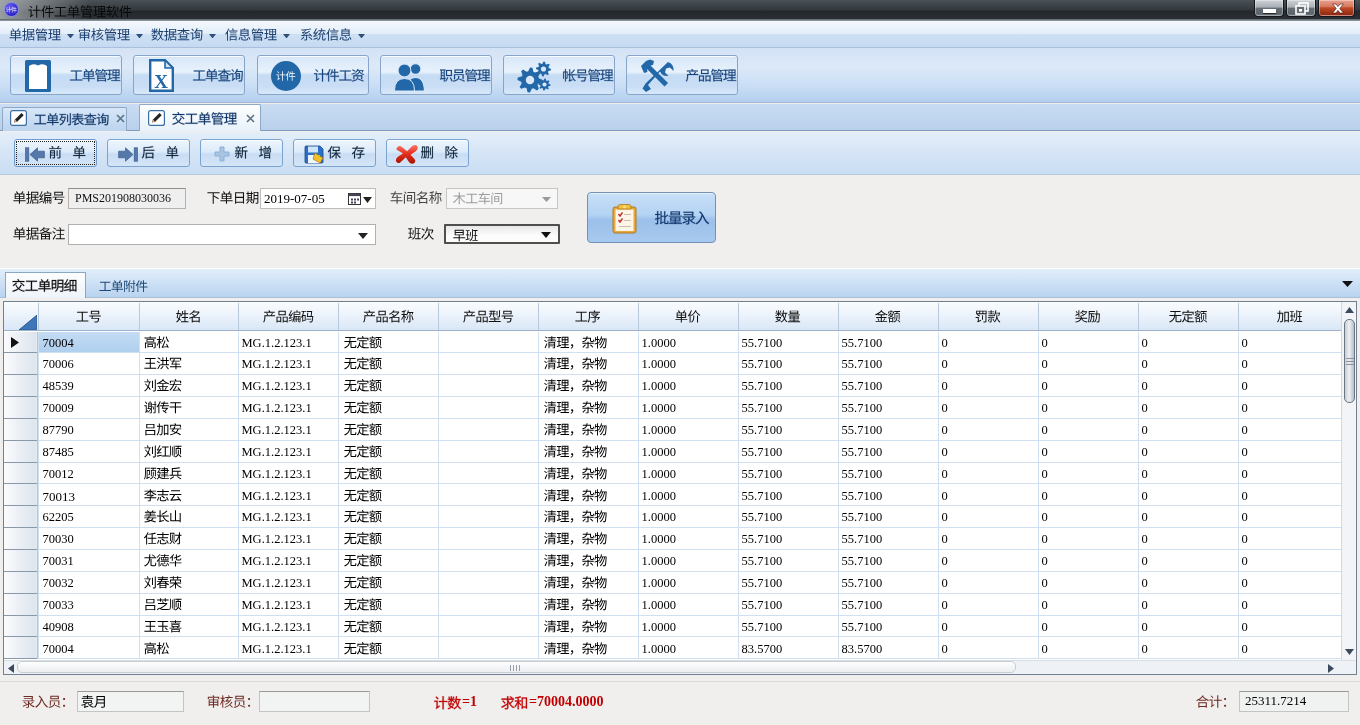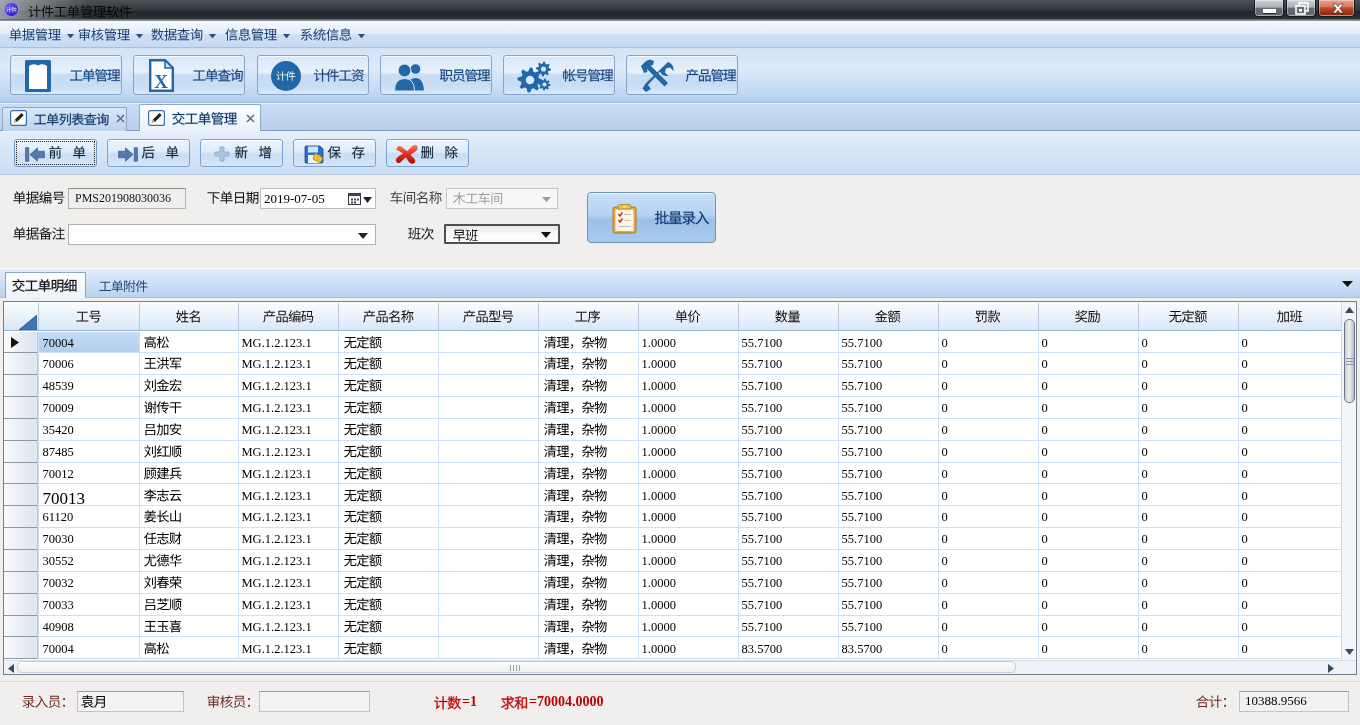--- a/index.html
+++ b/index.html
@@ -597,21 +597,21 @@
         <use href="#g6742" transform="translate(2975 19) scale(1.05)"></use>
         <use href="#g7269" transform="translate(3975 19) scale(1.05)"></use>
       </svg>
 <div class="abs ser" style="left:637.5px;top:69.675px;font-size:12.5px;color:#000">1.0000</div>
 <div class="abs ser" style="left:737.5px;top:69.675px;font-size:12.5px;color:#000">55.7100</div>
 <div class="abs ser" style="left:837.5px;top:69.675px;font-size:12.5px;color:#000">55.7100</div>
 <div class="abs ser" style="left:937.5px;top:69.675px;font-size:12.5px;color:#000">0</div>
 <div class="abs ser" style="left:1037.5px;top:69.675px;font-size:12.5px;color:#000">0</div>
 <div class="abs ser" style="left:1137.5px;top:69.675px;font-size:12.5px;color:#000">0</div>
 <div class="abs ser" style="left:1237.5px;top:69.675px;font-size:12.5px;color:#000">0</div>
-<div class="abs ser" style="left:38.5px;top:91.525px;font-size:12.5px;color:#000;white-space:pre">35420</div>
+<div class="abs ser" style="left:38.5px;top:91.525px;font-size:12.5px;color:#000;white-space:pre">87790</div>
 <svg style="position:absolute;left:139.5px;top:91.525px;overflow:visible" width="37.8" height="12.6" viewBox="0 -880 3000 1000" fill="#000">
         <use href="#g5415" transform="translate(-25 19) scale(1.05)"></use>
         <use href="#g52a0" transform="translate(975 19) scale(1.05)"></use>
         <use href="#g5b89" transform="translate(1975 19) scale(1.05)"></use>
       </svg>
 <div class="abs ser" style="left:237.5px;top:91.525px;font-size:12.5px;color:#000">MG.1.2.123.1</div>
 <svg style="position:absolute;left:339.5px;top:91.525px;overflow:visible" width="37.8" height="12.6" viewBox="0 -880 3000 1000" fill="#000">
         <use href="#g65e0" transform="translate(-25 19) scale(1.05)"></use>
         <use href="#g5b9a" transform="translate(975 19) scale(1.05)"></use>
         <use href="#g989d" transform="translate(1975 19) scale(1.05)"></use>
@@ -675,21 +675,21 @@
         <use href="#g6742" transform="translate(2975 19) scale(1.05)"></use>
         <use href="#g7269" transform="translate(3975 19) scale(1.05)"></use>
       </svg>
 <div class="abs ser" style="left:637.5px;top:135.225px;font-size:12.5px;color:#000">1.0000</div>
 <div class="abs ser" style="left:737.5px;top:135.225px;font-size:12.5px;color:#000">55.7100</div>
 <div class="abs ser" style="left:837.5px;top:135.225px;font-size:12.5px;color:#000">55.7100</div>
 <div class="abs ser" style="left:937.5px;top:135.225px;font-size:12.5px;color:#000">0</div>
 <div class="abs ser" style="left:1037.5px;top:135.225px;font-size:12.5px;color:#000">0</div>
 <div class="abs ser" style="left:1137.5px;top:135.225px;font-size:12.5px;color:#000">0</div>
 <div class="abs ser" style="left:1237.5px;top:135.225px;font-size:12.5px;color:#000">0</div>
-<div class="abs ser" style="left:38.5px;top:157.075px;font-size:17px;color:#000;white-space:pre">70013</div>
+<div class="abs ser" style="left:38.5px;top:157.075px;font-size:13px;color:#000;white-space:pre">70013</div>
 <svg style="position:absolute;left:139.5px;top:157.075px;overflow:visible" width="37.8" height="12.6" viewBox="0 -880 3000 1000" fill="#000">
         <use href="#g674e" transform="translate(-25 19) scale(1.05)"></use>
         <use href="#g5fd7" transform="translate(975 19) scale(1.05)"></use>
         <use href="#g4e91" transform="translate(1975 19) scale(1.05)"></use>
       </svg>
 <div class="abs ser" style="left:237.5px;top:157.075px;font-size:12.5px;color:#000">MG.1.2.123.1</div>
 <svg style="position:absolute;left:339.5px;top:157.075px;overflow:visible" width="37.8" height="12.6" viewBox="0 -880 3000 1000" fill="#000">
         <use href="#g65e0" transform="translate(-25 19) scale(1.05)"></use>
         <use href="#g5b9a" transform="translate(975 19) scale(1.05)"></use>
         <use href="#g989d" transform="translate(1975 19) scale(1.05)"></use>
@@ -701,21 +701,21 @@
         <use href="#g6742" transform="translate(2975 19) scale(1.05)"></use>
         <use href="#g7269" transform="translate(3975 19) scale(1.05)"></use>
       </svg>
 <div class="abs ser" style="left:637.5px;top:157.075px;font-size:12.5px;color:#000">1.0000</div>
 <div class="abs ser" style="left:737.5px;top:157.075px;font-size:12.5px;color:#000">55.7100</div>
 <div class="abs ser" style="left:837.5px;top:157.075px;font-size:12.5px;color:#000">55.7100</div>
 <div class="abs ser" style="left:937.5px;top:157.075px;font-size:12.5px;color:#000">0</div>
 <div class="abs ser" style="left:1037.5px;top:157.075px;font-size:12.5px;color:#000">0</div>
 <div class="abs ser" style="left:1137.5px;top:157.075px;font-size:12.5px;color:#000">0</div>
 <div class="abs ser" style="left:1237.5px;top:157.075px;font-size:12.5px;color:#000">0</div>
-<div class="abs ser" style="left:38.5px;top:178.925px;font-size:12.5px;color:#000;white-space:pre">61120</div>
+<div class="abs ser" style="left:38.5px;top:178.925px;font-size:12.5px;color:#000;white-space:pre">62205</div>
 <svg style="position:absolute;left:139.5px;top:178.925px;overflow:visible" width="37.8" height="12.6" viewBox="0 -880 3000 1000" fill="#000">
         <use href="#g59dc" transform="translate(-25 19) scale(1.05)"></use>
         <use href="#g957f" transform="translate(975 19) scale(1.05)"></use>
         <use href="#g5c71" transform="translate(1975 19) scale(1.05)"></use>
       </svg>
 <div class="abs ser" style="left:237.5px;top:178.925px;font-size:12.5px;color:#000">MG.1.2.123.1</div>
 <svg style="position:absolute;left:339.5px;top:178.925px;overflow:visible" width="37.8" height="12.6" viewBox="0 -880 3000 1000" fill="#000">
         <use href="#g65e0" transform="translate(-25 19) scale(1.05)"></use>
         <use href="#g5b9a" transform="translate(975 19) scale(1.05)"></use>
         <use href="#g989d" transform="translate(1975 19) scale(1.05)"></use>
@@ -753,21 +753,21 @@
         <use href="#g6742" transform="translate(2975 19) scale(1.05)"></use>
         <use href="#g7269" transform="translate(3975 19) scale(1.05)"></use>
       </svg>
 <div class="abs ser" style="left:637.5px;top:200.775px;font-size:12.5px;color:#000">1.0000</div>
 <div class="abs ser" style="left:737.5px;top:200.775px;font-size:12.5px;color:#000">55.7100</div>
 <div class="abs ser" style="left:837.5px;top:200.775px;font-size:12.5px;color:#000">55.7100</div>
 <div class="abs ser" style="left:937.5px;top:200.775px;font-size:12.5px;color:#000">0</div>
 <div class="abs ser" style="left:1037.5px;top:200.775px;font-size:12.5px;color:#000">0</div>
 <div class="abs ser" style="left:1137.5px;top:200.775px;font-size:12.5px;color:#000">0</div>
 <div class="abs ser" style="left:1237.5px;top:200.775px;font-size:12.5px;color:#000">0</div>
-<div class="abs ser" style="left:38.5px;top:222.625px;font-size:12.5px;color:#000;white-space:pre">30552</div>
+<div class="abs ser" style="left:38.5px;top:222.625px;font-size:12.5px;color:#000;white-space:pre">70031</div>
 <svg style="position:absolute;left:139.5px;top:222.625px;overflow:visible" width="37.8" height="12.6" viewBox="0 -880 3000 1000" fill="#000">
         <use href="#g5c24" transform="translate(-25 19) scale(1.05)"></use>
         <use href="#g5fb7" transform="translate(975 19) scale(1.05)"></use>
         <use href="#g534e" transform="translate(1975 19) scale(1.05)"></use>
       </svg>
 <div class="abs ser" style="left:237.5px;top:222.625px;font-size:12.5px;color:#000">MG.1.2.123.1</div>
 <svg style="position:absolute;left:339.5px;top:222.625px;overflow:visible" width="37.8" height="12.6" viewBox="0 -880 3000 1000" fill="#000">
         <use href="#g65e0" transform="translate(-25 19) scale(1.05)"></use>
         <use href="#g5b9a" transform="translate(975 19) scale(1.05)"></use>
         <use href="#g989d" transform="translate(1975 19) scale(1.05)"></use>
@@ -941,21 +941,21 @@
     <use href="#g6c42" transform="translate(-25 19) scale(1.05)"></use>
     <use href="#g548c" transform="translate(975 19) scale(1.05)"></use>
   </svg>
 <div class="abs ser" style="left:529px;top:694px;font-size:14px;font-weight:bold;color:#c00000">=70004.0000</div>
 <svg style="position:absolute;left:1196px;top:695px;overflow:visible" width="39" height="13" viewBox="0 -880 3000 1000" fill="#6e2a22">
     <use href="#g5408" transform="translate(-25 19) scale(1.05)"></use>
     <use href="#g8ba1" transform="translate(975 19) scale(1.05)"></use>
     <use href="#gff1a" transform="translate(1975 19) scale(1.05)"></use>
   </svg>
 <div class="abs" style="left:1239px;top:690.5px;width:110px;height:21px;background:#f0f1f1;border:1px solid #c4c4c2;border-top-color:#9a9a98"></div>
-<div class="abs ser" style="left:1245px;top:693px;font-size:13px;color:#000">10388.9566</div>
+<div class="abs ser" style="left:1245px;top:693px;font-size:13px;color:#000">25311.7214</div>
 <svg width="0" height="0" style="position:absolute">
     <defs>
       <path id="g8ba1" d="M137 -775C193 -728 263 -660 295 -617L346 -673C312 -714 241 -778 186 -823ZM46 -526V-452H205V-93C205 -50 174 -20 155 -8C169 7 189 41 196 61C212 40 240 18 429 -116C421 -130 409 -162 404 -182L281 -98V-526ZM626 -837V-508H372V-431H626V80H705V-431H959V-508H705V-837Z"></path>
       <path id="g4ef6" d="M317 -341V-268H604V80H679V-268H953V-341H679V-562H909V-635H679V-828H604V-635H470C483 -680 494 -728 504 -775L432 -790C409 -659 367 -530 309 -447C327 -438 359 -420 373 -409C400 -451 425 -504 446 -562H604V-341ZM268 -836C214 -685 126 -535 32 -437C45 -420 67 -381 75 -363C107 -397 137 -437 167 -480V78H239V-597C277 -667 311 -741 339 -815Z"></path>
       <path id="g5de5" d="M52 -72V3H951V-72H539V-650H900V-727H104V-650H456V-72Z"></path>
       <path id="g5355" d="M221 -437H459V-329H221ZM536 -437H785V-329H536ZM221 -603H459V-497H221ZM536 -603H785V-497H536ZM709 -836C686 -785 645 -715 609 -667H366L407 -687C387 -729 340 -791 299 -836L236 -806C272 -764 311 -707 333 -667H148V-265H459V-170H54V-100H459V79H536V-100H949V-170H536V-265H861V-667H693C725 -709 760 -761 790 -809Z"></path>
       <path id="g7ba1" d="M211 -438V81H287V47H771V79H845V-168H287V-237H792V-438ZM771 -12H287V-109H771ZM440 -623C451 -603 462 -580 471 -559H101V-394H174V-500H839V-394H915V-559H548C539 -584 522 -614 507 -637ZM287 -380H719V-294H287ZM167 -844C142 -757 98 -672 43 -616C62 -607 93 -590 108 -580C137 -613 164 -656 189 -703H258C280 -666 302 -621 311 -592L375 -614C367 -638 350 -672 331 -703H484V-758H214C224 -782 233 -806 240 -830ZM590 -842C572 -769 537 -699 492 -651C510 -642 541 -626 554 -616C575 -640 595 -669 612 -702H683C713 -665 742 -618 755 -589L816 -616C805 -640 784 -672 761 -702H940V-758H638C648 -781 656 -805 663 -829Z"></path>
       <path id="g7406" d="M476 -540H629V-411H476ZM694 -540H847V-411H694ZM476 -728H629V-601H476ZM694 -728H847V-601H694ZM318 -22V47H967V-22H700V-160H933V-228H700V-346H919V-794H407V-346H623V-228H395V-160H623V-22ZM35 -100 54 -24C142 -53 257 -92 365 -128L352 -201L242 -164V-413H343V-483H242V-702H358V-772H46V-702H170V-483H56V-413H170V-141C119 -125 73 -111 35 -100Z"></path>
       <path id="g8f6f" d="M591 -841C570 -685 530 -538 461 -444C478 -435 510 -414 523 -402C563 -460 594 -534 619 -618H876C862 -548 845 -473 831 -424L891 -406C914 -474 939 -582 959 -675L909 -689L900 -687H637C648 -733 657 -781 664 -830ZM664 -523V-477C664 -337 650 -129 435 30C454 41 480 65 492 81C614 -13 676 -123 707 -228C749 -91 815 20 915 79C926 60 949 32 966 18C841 -48 769 -205 734 -384C736 -417 737 -448 737 -476V-523ZM94 -332C102 -340 134 -346 172 -346H278V-201L39 -168L56 -92L278 -127V76H346V-139L482 -161L479 -231L346 -211V-346H472V-414H346V-563H278V-414H168C201 -483 234 -565 263 -650H478V-722H287C297 -755 307 -789 316 -822L242 -838C234 -799 224 -760 212 -722H50V-650H190C164 -570 137 -504 124 -479C105 -434 89 -403 70 -398C78 -380 90 -347 94 -332Z"></path>
       <path id="g636e" d="M484 -238V81H550V40H858V77H927V-238H734V-362H958V-427H734V-537H923V-796H395V-494C395 -335 386 -117 282 37C299 45 330 67 344 79C427 -43 455 -213 464 -362H663V-238ZM468 -731H851V-603H468ZM468 -537H663V-427H467L468 -494ZM550 -22V-174H858V-22ZM167 -839V-638H42V-568H167V-349C115 -333 67 -319 29 -309L49 -235L167 -273V-14C167 0 162 4 150 4C138 5 99 5 56 4C65 24 75 55 77 73C140 74 179 71 203 59C228 48 237 27 237 -14V-296L352 -334L341 -403L237 -370V-568H350V-638H237V-839Z"></path>

